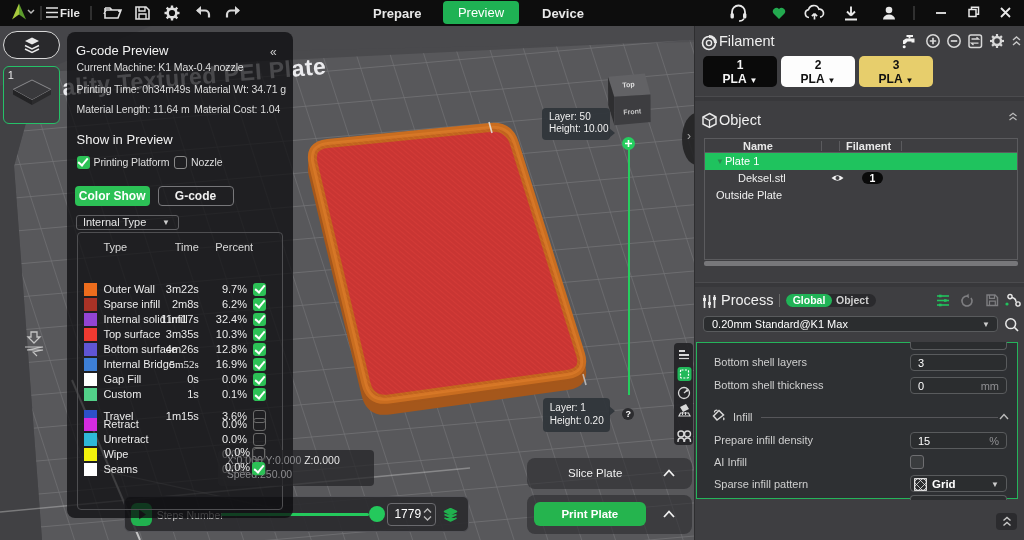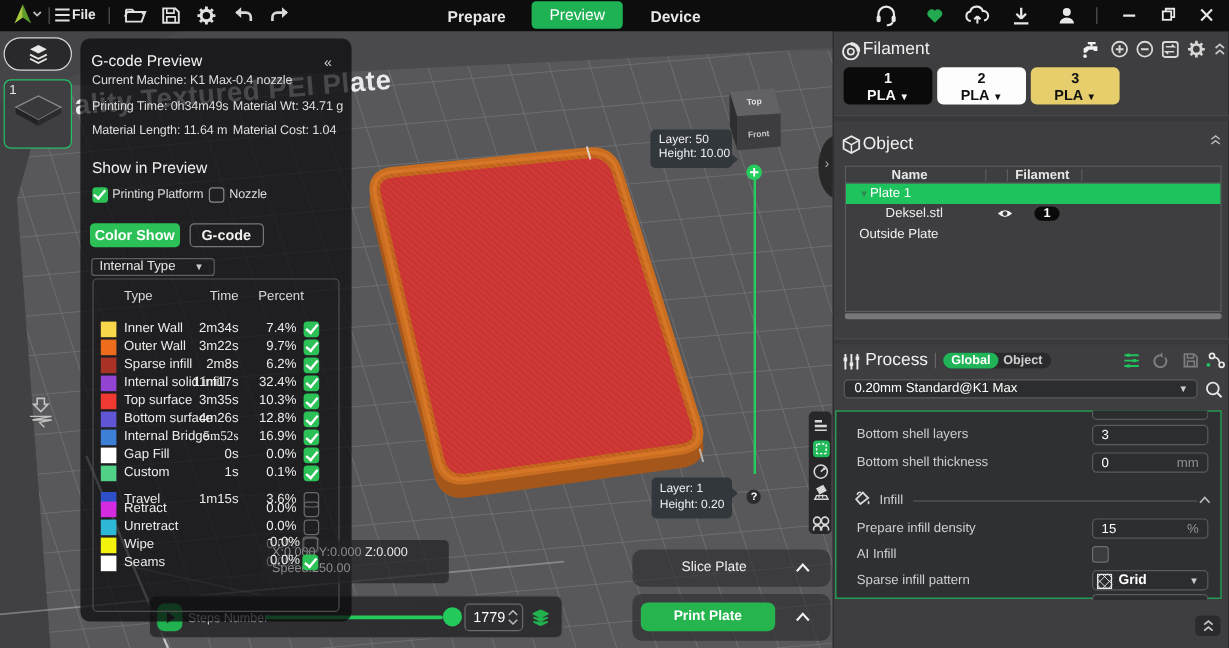--- a/index.html
+++ b/index.html
@@ -424,36 +424,29 @@
     <span class="abs small" style="left:9.6px;top:51px;">Printing Time: 0h34m49s</span>
     <span class="abs small" style="left:127px;top:51px;">Material Wt: 34.71 g</span>
     <span class="abs small" style="left:9.6px;top:70.5px;">Material Length: 11.64 m</span>
     <span class="abs small" style="left:127px;top:70.5px;">Material Cost: 1.04</span>
     <span class="abs" style="left:9.6px;top:100px;font-size:13px;color:#f2f2f2;">Show in Preview</span>
     <div class="cb on" style="left:9.6px;top:123.6px;"></div>
     <span class="abs small" style="left:26.5px;top:124px;">Printing Platform</span>
     <div class="cb off" style="left:107px;top:123.6px;"></div>
     <span class="abs small" style="left:124px;top:124px;">Nozzle</span>
     <div class="abs" style="left:7.8px;top:153.7px;width:74.8px;height:20.3px;background:#2cc156;border-radius:4px;color:#fff;font-size:12px;font-weight:bold;text-align:center;line-height:20.3px;">Color Show</div>
-    <div class="abs" style="left:90.5px;top:153.7px;width:62px;height:20.3px;border:1px solid #77777a;border-radius:4px;color:#f0f0f0;font-size:12px;font-weight:bold;text-align:center;line-height:19px;">G-code</div>
+    <div class="abs" style="left:90.5px;top:153.7px;width:76px;height:20.3px;border:1px solid #77777a;border-radius:4px;color:#f0f0f0;font-size:12px;font-weight:bold;text-align:center;line-height:19px;">G-code</div>
     <div class="abs" style="left:8.9px;top:183.1px;width:103px;height:14.7px;border:1px solid #5f5f62;border-radius:3px;color:#e8e8e8;font-size:11px;line-height:13.5px;">
       <span style="margin-left:6px;">Internal Type</span>
       <span style="position:absolute;right:8px;top:0;font-size:8px;color:#ccc;">▼</span>
     </div>
     <div class="abs" style="left:9.6px;top:200.1px;width:206.6px;height:278px;border:1px solid #4e4e51;border-radius:4px;font-size:11px;color:#ececec;">
       <span style="position:absolute;left:25.8px;top:7.5px;color:#dadada;">Type</span>
       <span style="position:absolute;right:83.4px;top:7.5px;color:#dadada;">Time</span>
       <span style="position:absolute;right:29px;top:7.5px;color:#dadada;">Percent</span>
-      <div style="position:absolute;left:0;top:33.8px;width:100%;height:15px;line-height:15px;">
-        <div style="position:absolute;left:6.4px;top:1px;width:13px;height:13px;background:#f8d84a;"></div>
-        <span style="position:absolute;left:25.8px;white-space:nowrap;">Inner Wall</span>
-        <span style="position:absolute;right:83.4px;">2m34s</span>
-        <span style="position:absolute;right:35.2px;">7.4%</span>
-        <div class="cb on" style="left:175.7px;top:1px;"></div>
-      </div>
       <div style="position:absolute;left:0;top:48.8px;width:100%;height:15px;line-height:15px;">
         <div style="position:absolute;left:6.4px;top:1px;width:13px;height:13px;background:#ed6d1d;"></div>
         <span style="position:absolute;left:25.8px;white-space:nowrap;">Outer Wall</span>
         <span style="position:absolute;right:83.4px;">3m22s</span>
         <span style="position:absolute;right:35.2px;">9.7%</span>
         <div class="cb on" style="left:175.7px;top:1px;"></div>
       </div>
       <div style="position:absolute;left:0;top:63.9px;width:100%;height:15px;line-height:15px;">
         <div style="position:absolute;left:6.4px;top:1px;width:13px;height:13px;background:#a93226;"></div>
         <span style="position:absolute;left:25.8px;white-space:nowrap;">Sparse infill</span>

